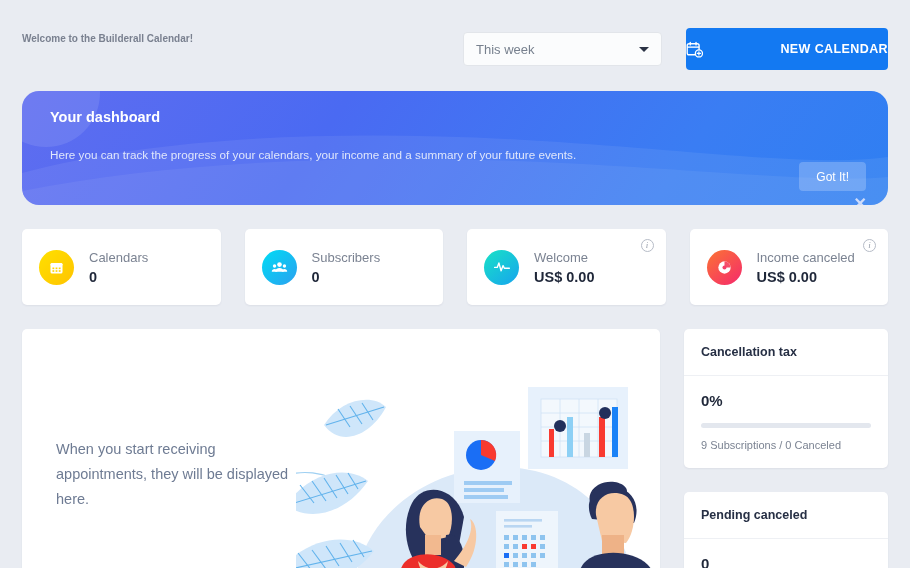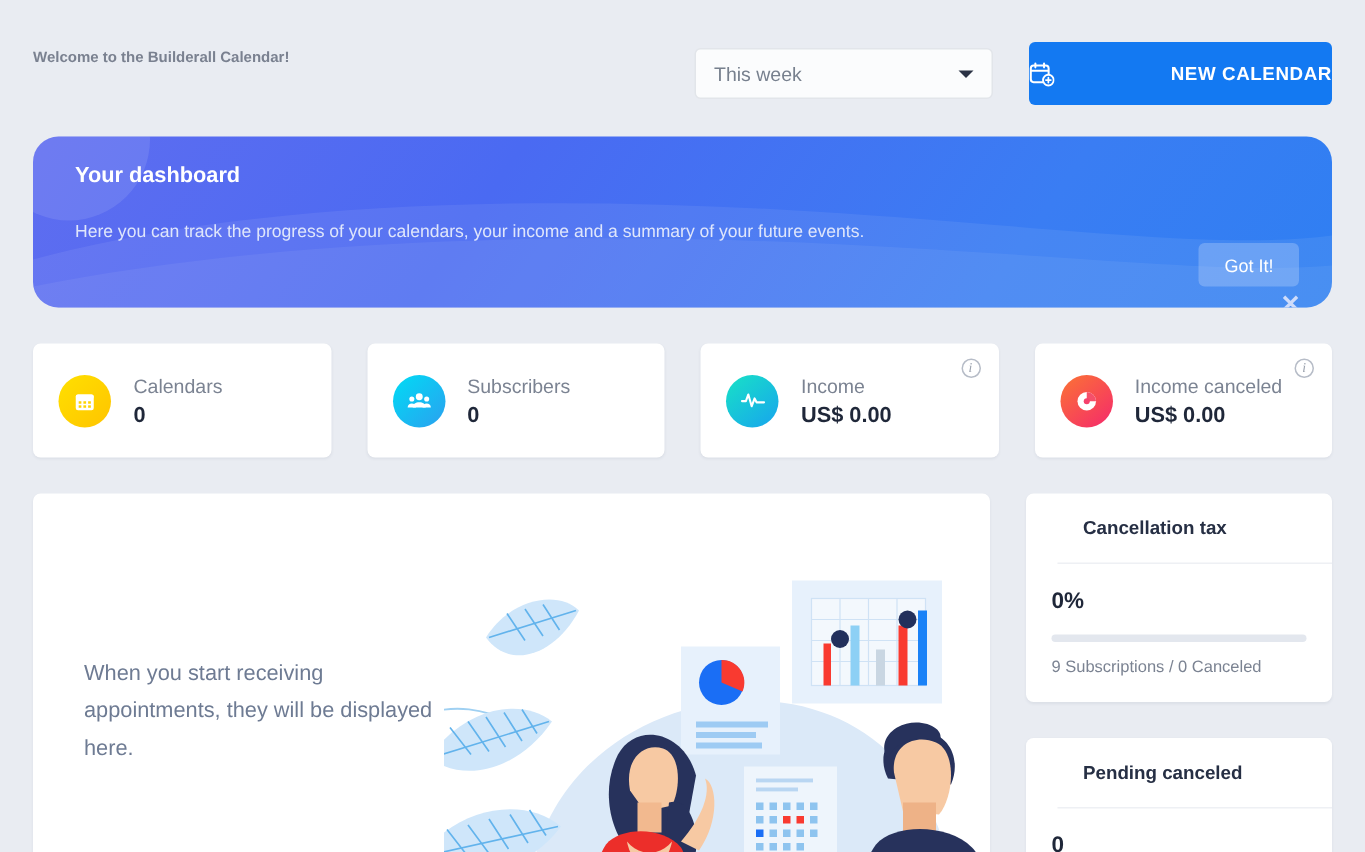--- a/index.html
+++ b/index.html
@@ -96,21 +96,21 @@
     font-size: 14.5px; line-height: 25px; color: #6e7b93;
   }
   .illus { position: absolute; right: -8px; bottom: -4px; }
 
   .side-col { width: 204px; flex: none; display: flex; flex-direction: column; gap: 24px; }
   .side-card {
     background: #fff; border-radius: 5px; box-shadow: 0 1px 2px rgba(40,50,80,.07);
   }
   .side-head {
     font-size: 12.5px; font-weight: bold; color: #262f44;
-    padding: 16px 17px; border-bottom: 1px solid #eef0f4; margin-left: 21px;
+    padding: 16px 17px; border-bottom: 1px solid #eef0f4;
   }
   .side-body { padding: 16px 17px 17px; }
   .big-num { font-size: 15px; font-weight: bold; color: #1f2739; }
   .progress { height: 5px; border-radius: 3px; background: #e3e7ee; margin-top: 14px; }
   .progress-fill { height: 100%; border-radius: 3px; background: #1379f2; }
   .sub-note { font-size: 11px; color: #7b8392; margin-top: 11px; }
 </style>
 </head>
 <body>
 
@@ -194,21 +194,21 @@
       </div>
     </div>
 
     <div class="stat-card">
       <div class="stat-icon" style="background:linear-gradient(140deg,#18e2c6,#17a4ee)">
         <svg width="18" height="18" viewBox="0 0 22 22">
             <path d="M2 11.5h3.2l2-5.4 2.7 9.6 2.4-6.4 1.6 3.2H20" stroke="#fff" stroke-width="1.7" fill="none" stroke-linecap="round" stroke-linejoin="round"></path>
           </svg>
       </div>
       <div>
-        <div class="stat-label">Income</div>
+        <div class="stat-label">Welcome</div>
         <div class="stat-value">US$ 0.00</div>
       </div>
       <div class="info-icon">i</div>
     </div>
 
     <div class="stat-card">
       <div class="stat-icon" style="background:linear-gradient(140deg,#fb7434,#f5296c)">
         <svg width="17" height="17" viewBox="0 0 22 22">
             <circle cx="11" cy="11" r="8" fill="#fff"></circle>
             <path d="M11 11V3a8 8 0 0 1 8 8z" fill="#f5506a"></path>

